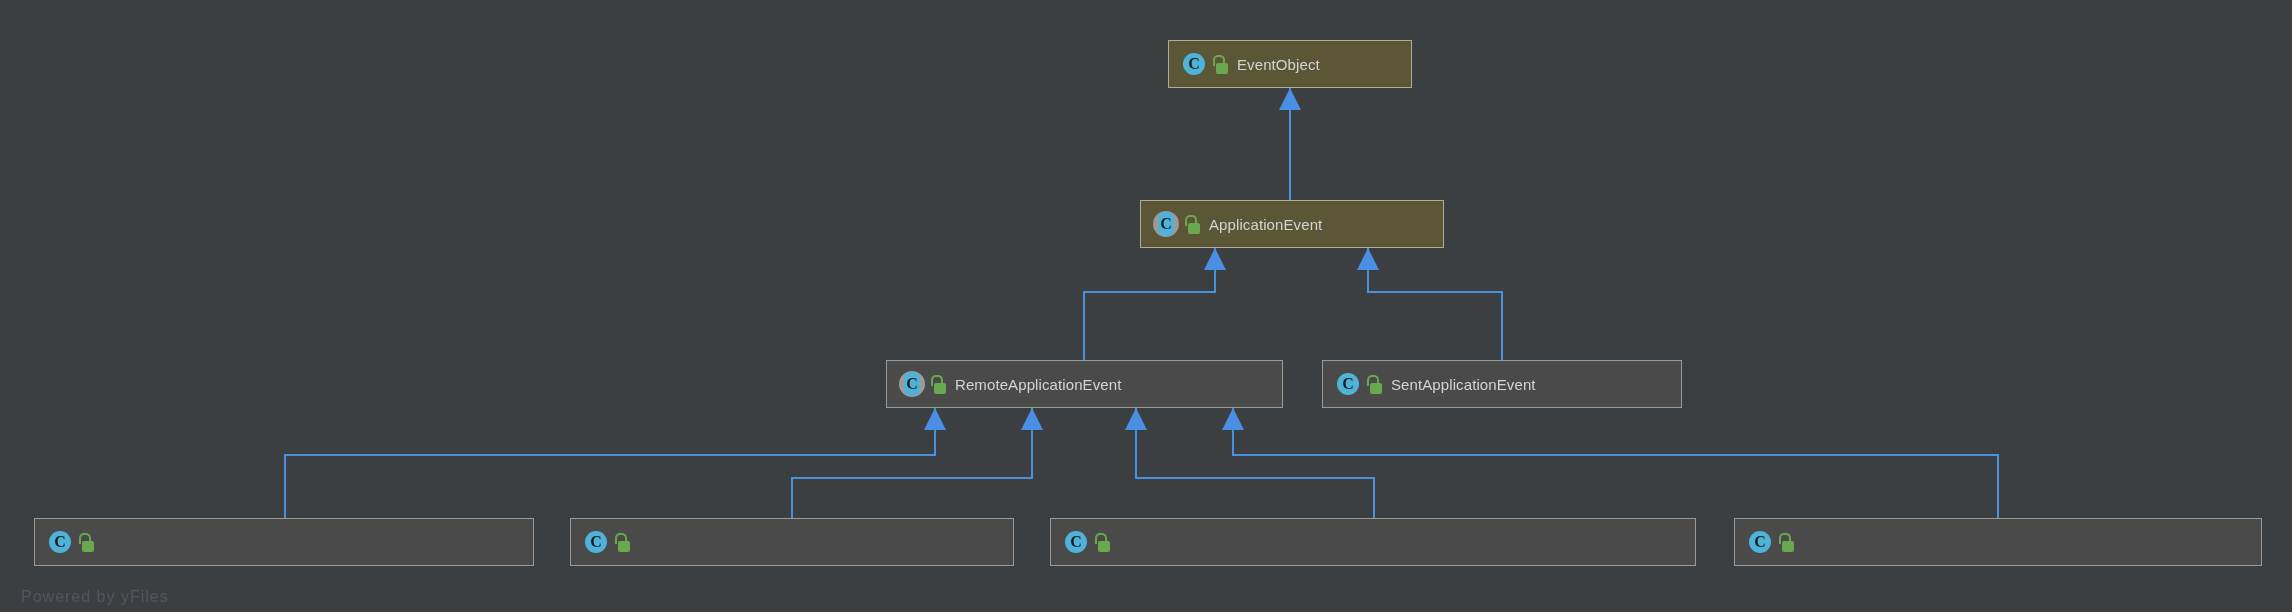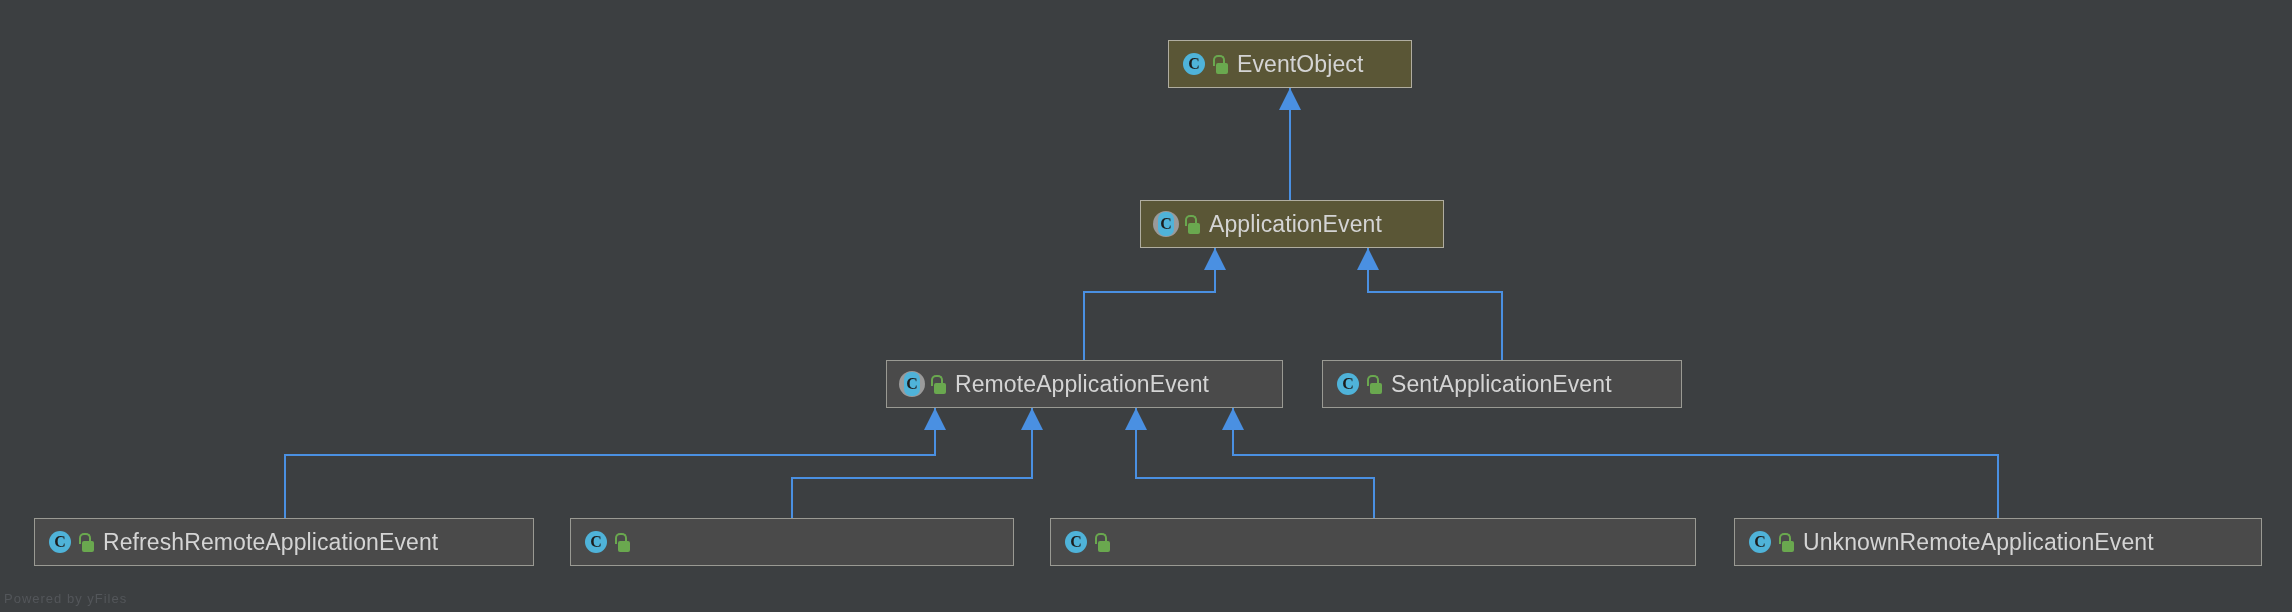--- a/index.html
+++ b/index.html
@@ -97,30 +97,30 @@
     border-radius: 5px 5px 0 0;
   }
   .lock-icon .body {
     position: absolute;
     left: 5px; top: 8px;
     width: 12px; height: 11px;
     background: #6aa84f;
     border-radius: 2px;
   }
   .node-label {
-    font-size: 23px;
+    font-size: 15px;
     color: #d4d4d4;
     letter-spacing: 0.1px;
     line-height: 1;
   }
   #watermark {
     position: absolute;
-    left: 4px;
+    left: 21px;
     bottom: 6px;
-    font-size: 13px;
+    font-size: 16px;
     color: #53565a;
     letter-spacing: 1px;
     user-select: none;
   }
 </style>
 </head>
 <body>
 
 <div id="canvas">
 
@@ -203,21 +203,20 @@
           <span class="class-icon">
             <span class="ring"></span>
             <span class="disc"></span>
             <span class="glyph">C</span>
           </span>
           <span class="lock-icon">
             <span class="shackle"></span>
             <span class="body"></span>
           </span>
         </span>
-        <span class="node-label">RefreshRemoteApplicationEvent</span>
       </div>
       <div class="node" style="left: 570px; top: 518px; width: 444px; height: 48px;">
         <span class="node-icons">
           <span class="class-icon">
             <span class="ring"></span>
             <span class="disc"></span>
             <span class="glyph">C</span>
           </span>
           <span class="lock-icon">
             <span class="shackle"></span>
@@ -243,18 +242,17 @@
           <span class="class-icon">
             <span class="ring"></span>
             <span class="disc"></span>
             <span class="glyph">C</span>
           </span>
           <span class="lock-icon">
             <span class="shackle"></span>
             <span class="body"></span>
           </span>
         </span>
-        <span class="node-label">UnknownRemoteApplicationEvent</span>
       </div>
     </div>
 
   <div id="watermark">Powered by yFiles</div>
 </div>
 
 </body></html>

